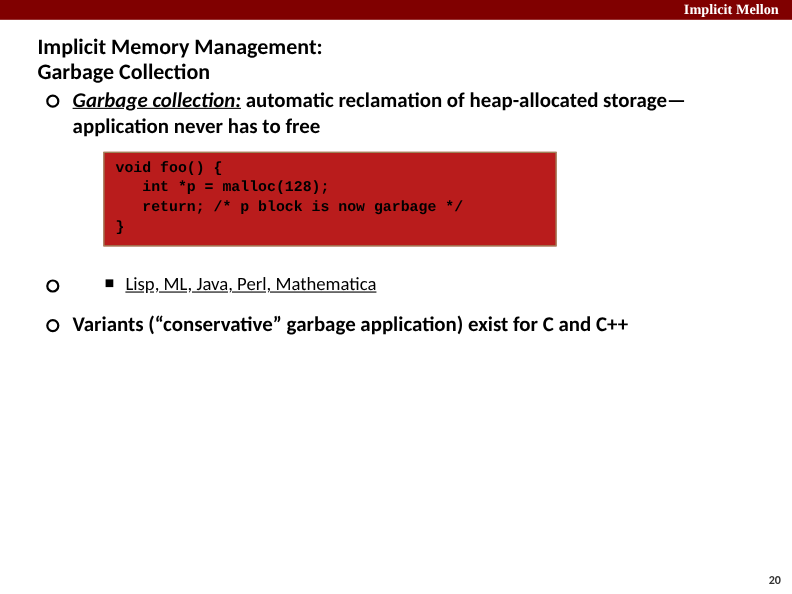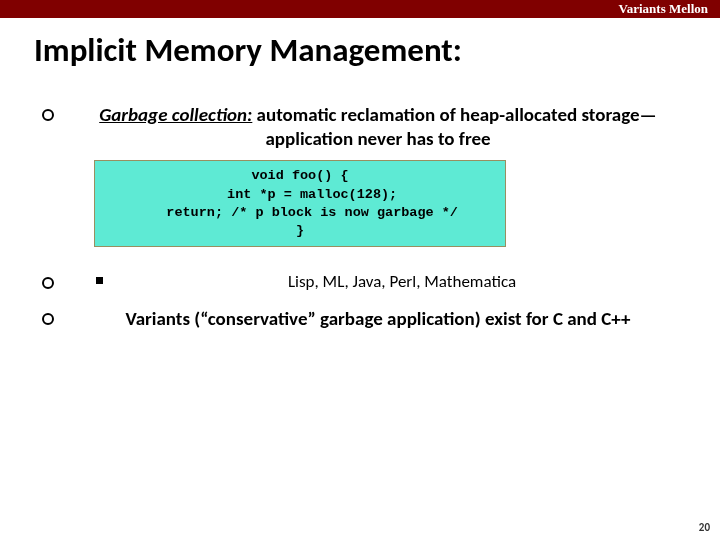--- a/index.html
+++ b/index.html
@@ -22,30 +22,29 @@
     position: absolute;
     top: 0;
     right: 12px;
     color: #fff;
     font-weight: 700;
     font-size: 13px;
     line-height: 18px;
     font-family: "Times New Roman", serif;
   }
   .title {
-    font-size: 33px;
+    font-size: 20px;
     font-weight: 700;
     line-height: 1.15;
-    margin: 14px 0 33px 34px;
+    margin: 14px 0 2px 34px;
   }
   ul.bullets {
     list-style: none;
     padding: 0;
     margin: 0 30px 0 38px;
-    text-align: center;
   }
   ul.bullets > li {
     position: relative;
     padding-left: 28px;
     font-size: 19px;
     font-weight: 700;
     line-height: 1.25;
     margin-bottom: 14px;
   }
   ul.bullets > li::before {
@@ -57,32 +56,33 @@
     height: 8px;
     border: 2px solid #000;
     border-radius: 50%;
     background: #fff;
   }
   .term { text-decoration: underline; font-style: italic; }
   .codebox {
     margin: 10px 0 16px 28px;
     width: 390px;
     border: 1px solid #998f60;
-    background: #5eead4;
+    background: #b91c1c;
     font-family: "Courier New", monospace;
     font-size: 13.5px;
     font-weight: 700;
     line-height: 1.35;
     padding: 6px 10px;
     white-space: pre;
   }
   ul.sub {
     list-style: none;
     padding: 0;
     margin: 24px 0 0 28px;
+    text-decoration: underline;
   }
   ul.sub > li {
     position: relative;
     padding-left: 20px;
     font-size: 17px;
     font-weight: 400;
     line-height: 1.3;
     margin-bottom: 6px;
   }
   ul.sub > li::before {
@@ -101,24 +101,25 @@
     font-size: 11px;
     font-weight: 700;
     color: #333;
     text-align: right;
   }
 </style>
 </head>
 <body>
 
 <div class="topbar"></div>
-<div class="brand">Variants Mellon</div>
+<div class="brand">Implicit Mellon</div>
 
 <div class="title">
   <span>Implicit Memory Management:</span><br>
+  <span>Garbage Collection</span>
 </div>
 
 <ul class="bullets">
 
   <li>
     <span class="term">Garbage collection:</span><span> automatic reclamation of heap-allocated storage—application never has to free</span>
     <div class="codebox">void foo() {
    int *p = malloc(128);
    return; /* p block is now garbage */
 }</div>

